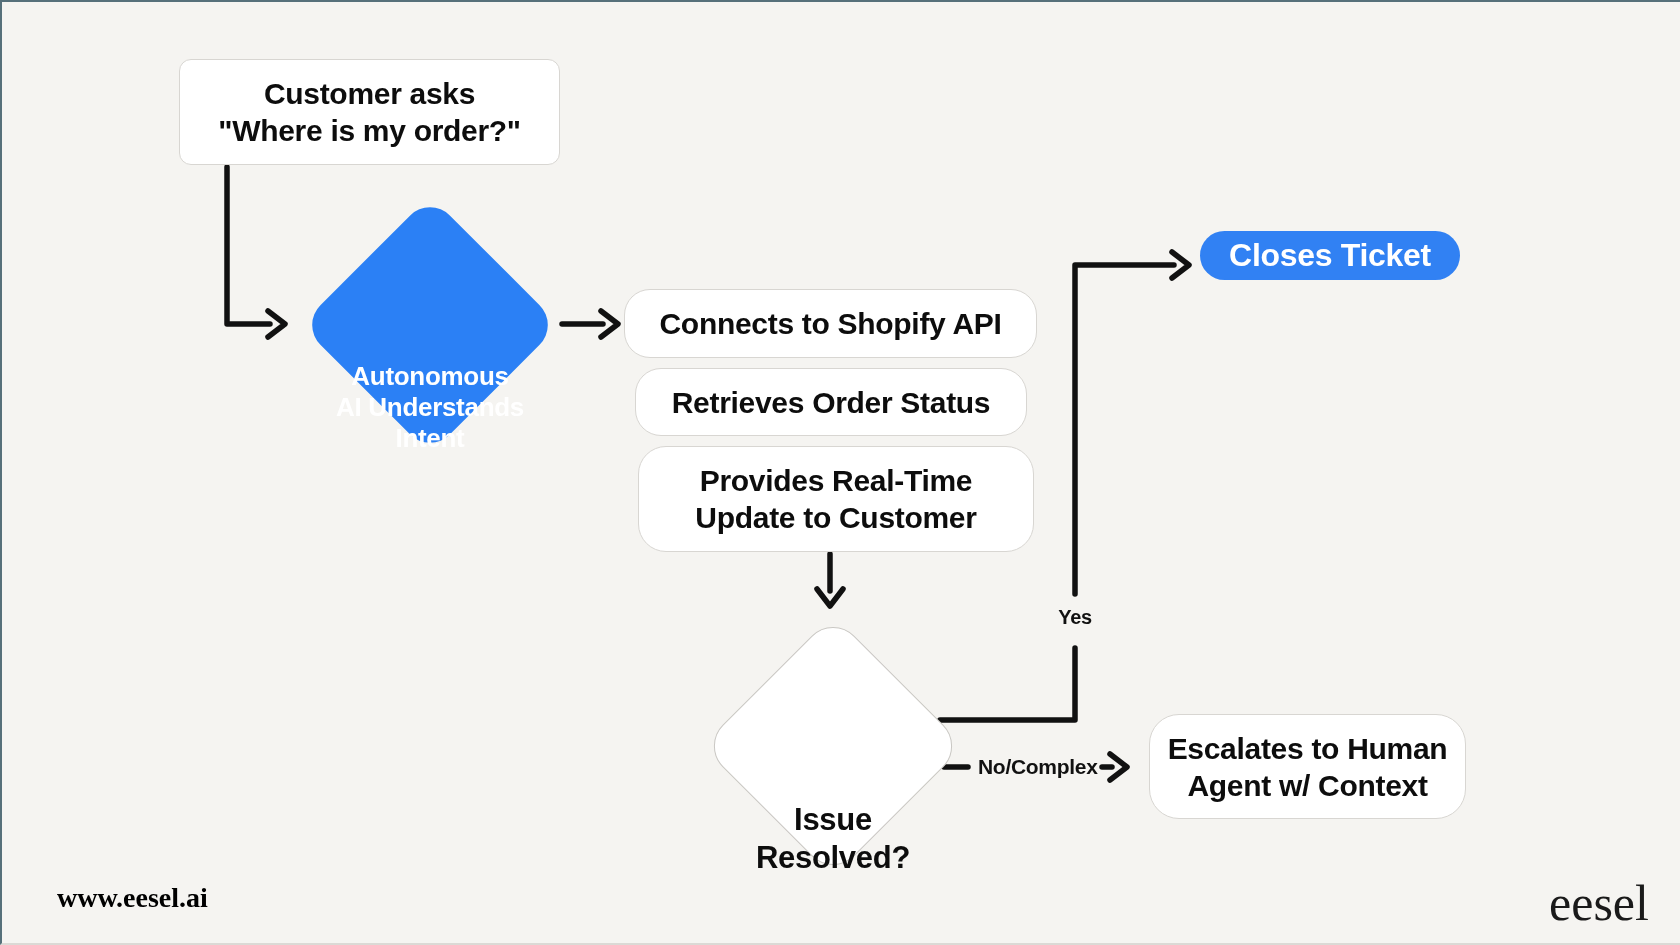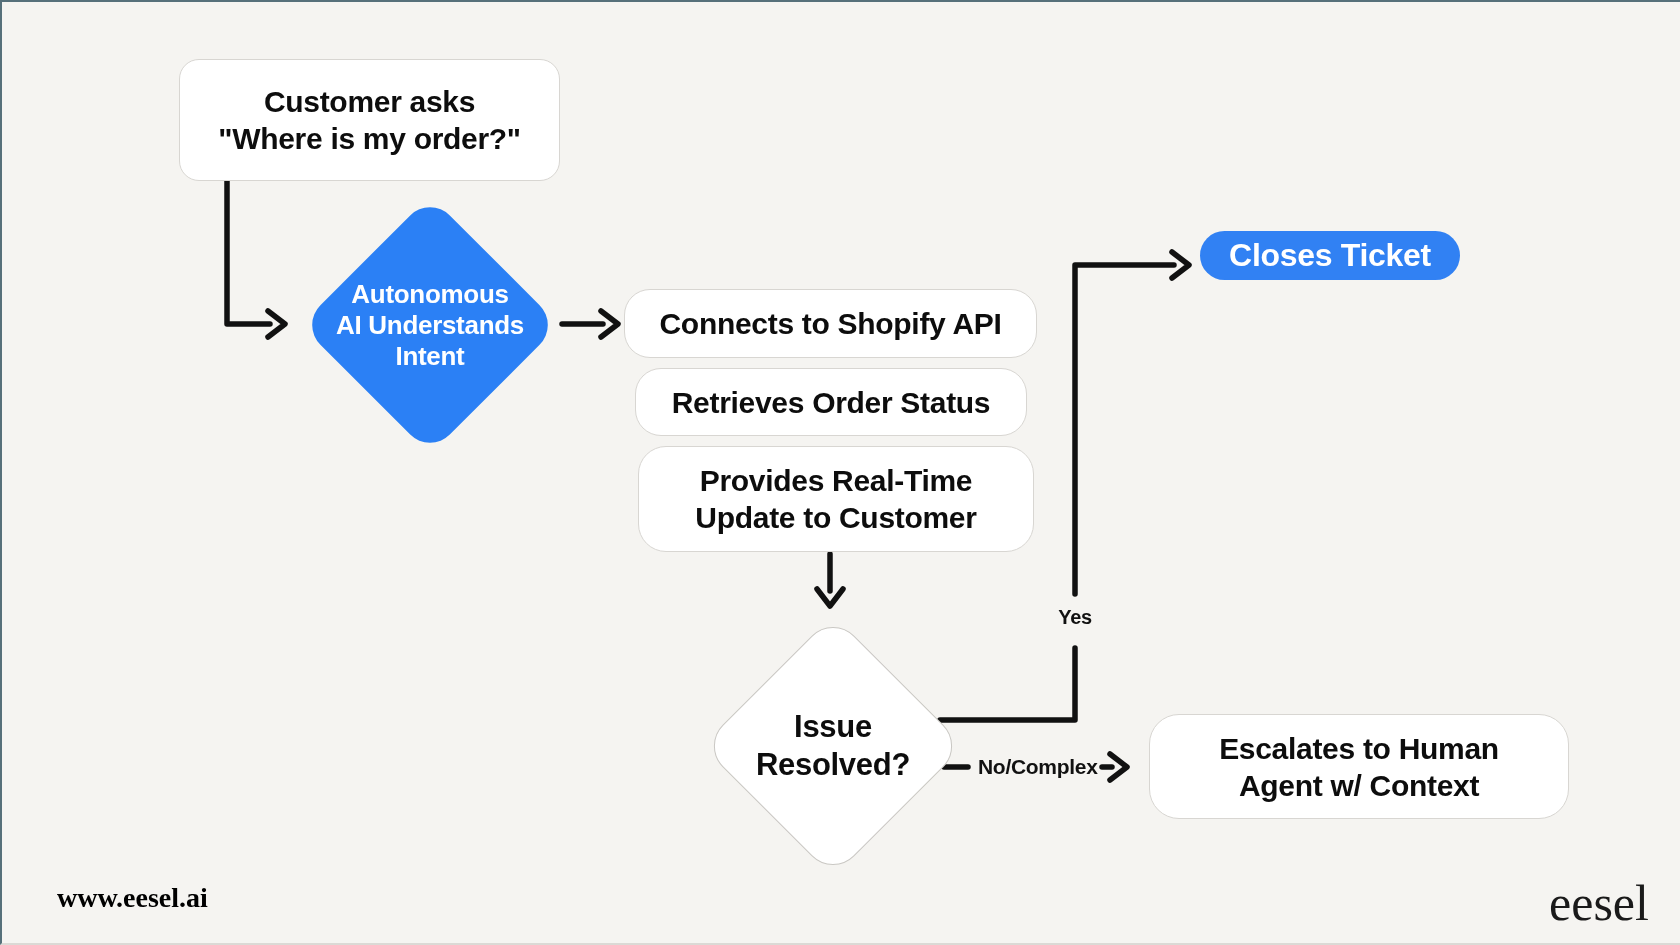--- a/index.html
+++ b/index.html
@@ -53,21 +53,21 @@
   .pill-node {
     background: #3181f3;
     border: none;
     color: #ffffff;
     font-size: 32px;
     border-radius: 35px;
   }
   .diamond-wrap {
     position: absolute;
     display: flex;
-    align-items: center;
+    align-items: flex-end;
     justify-content: center;
     text-align: center;
   }
   .diamond-shape {
     position: absolute;
     left: 50%; top: 50%;
   }
   .diamond-blue .diamond-shape {
     width: 183px; height: 183px;
     background: #2b80f5;
@@ -152,21 +152,21 @@
       <path d="M 1170 250 L 1187 263 L 1170 276"></path>
     </g>
 
     <g>
       <path d="M 942 765 H 966"></path>
       <path d="M 1100 765 H 1110"></path>
       <path d="M 1108 752 L 1125 765 L 1108 778"></path>
     </g>
   </svg>
 
-  <div class="node rect-node" style="left:177px; top:57px; width:381px; height:122px; border-radius:20px;">
+  <div class="node rect-node" style="left:177px; top:57px; width:381px; height:106px; border-radius:12px;">
     <div>Customer asks</div>
     <div>"Where is my order?"</div>
   </div>
 
   <div class="diamond-wrap diamond-blue" style="left:299px; top:194px; width:258px; height:258px;">
     <div class="diamond-shape"></div>
     <div class="diamond-label">
       <div>Autonomous</div>
       <div>AI Understands</div>
       <div>Intent</div>
@@ -191,21 +191,21 @@
     <div class="diamond-label">
       <div>Issue</div>
       <div>Resolved?</div>
     </div>
   </div>
 
   <div class="node pill-node" style="left:1198px; top:229px; width:260px; height:49px;">
     <div>Closes Ticket</div>
   </div>
 
-  <div class="node rect-node" style="left:1147px; top:712px; width:420px; height:105px; border-radius:30px;">
+  <div class="node rect-node" style="left:1147px; top:712px; width:317px; height:105px; border-radius:30px;">
     <div>Escalates to Human</div>
     <div>Agent w/ Context</div>
   </div>
 
   <div class="edge-label" style="left:1073px; top:604px; transform:translateX(-50%); font-size:20px;">Yes</div>
 
   <div class="edge-label" style="left:976px; top:753px; font-size:21px;">No/Complex</div>
 
   <div class="footer-url">www.eesel.ai</div>
   <div class="footer-logo">eesel</div>

